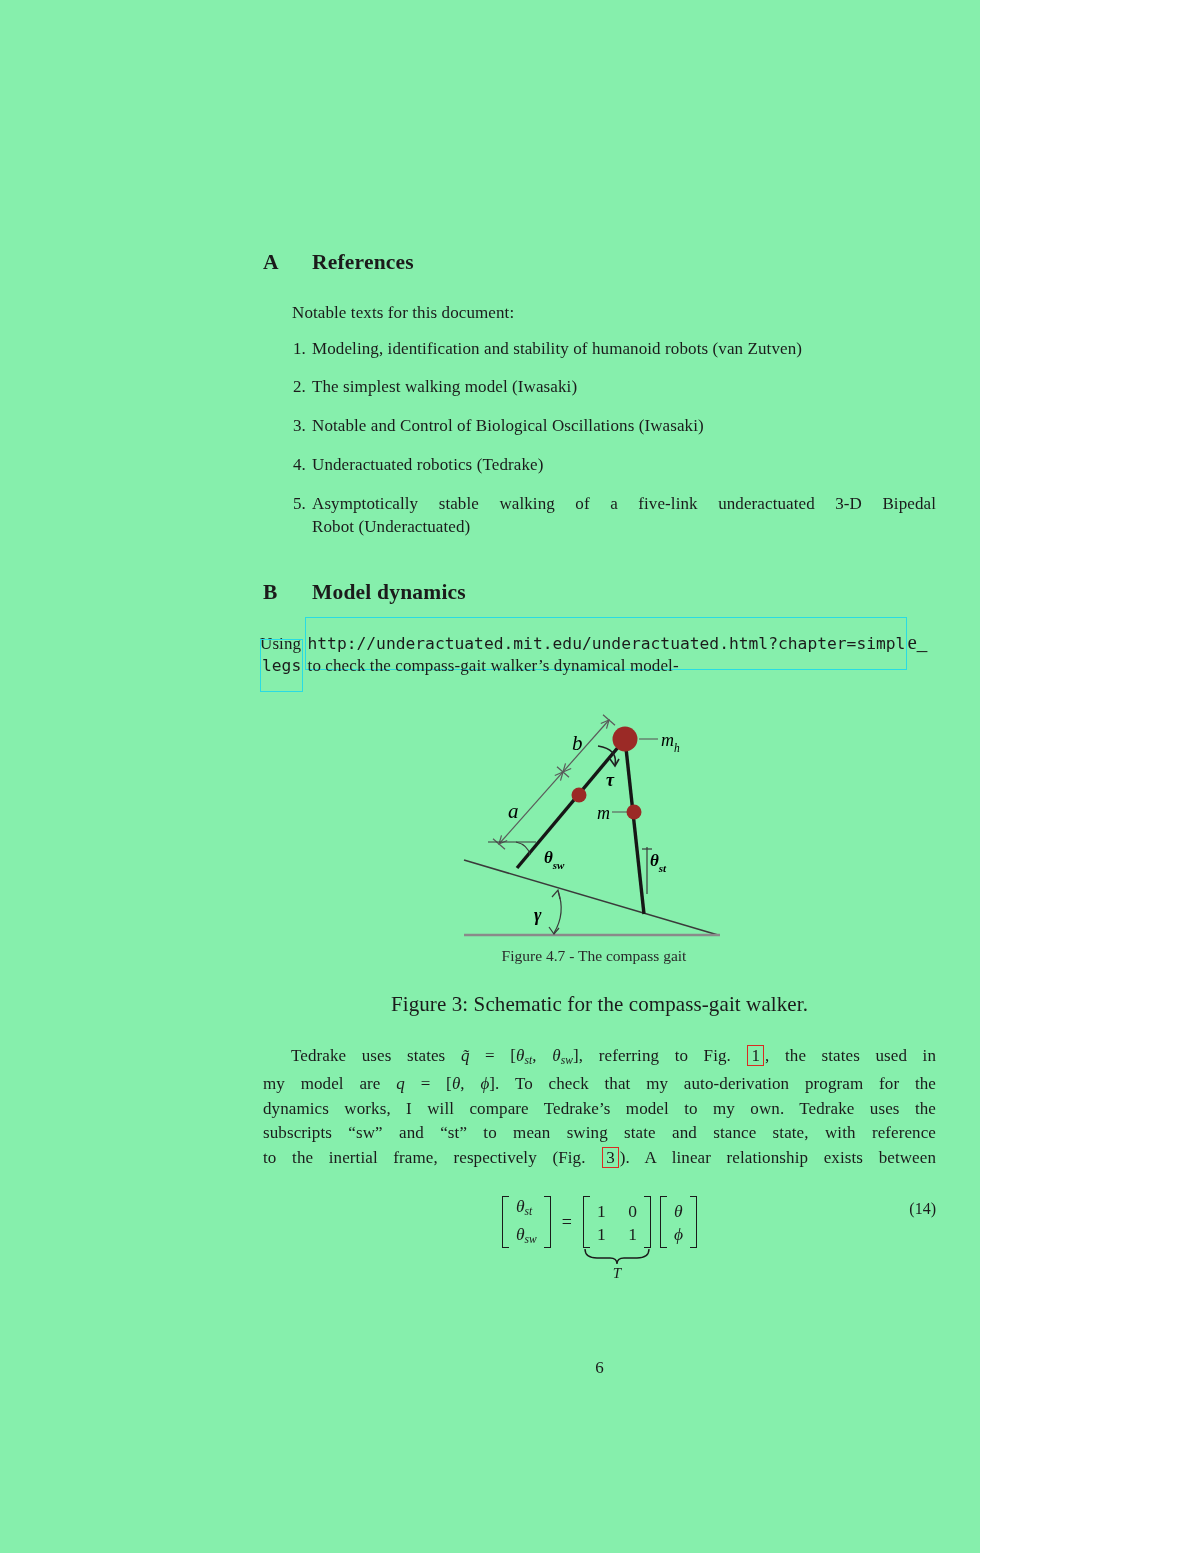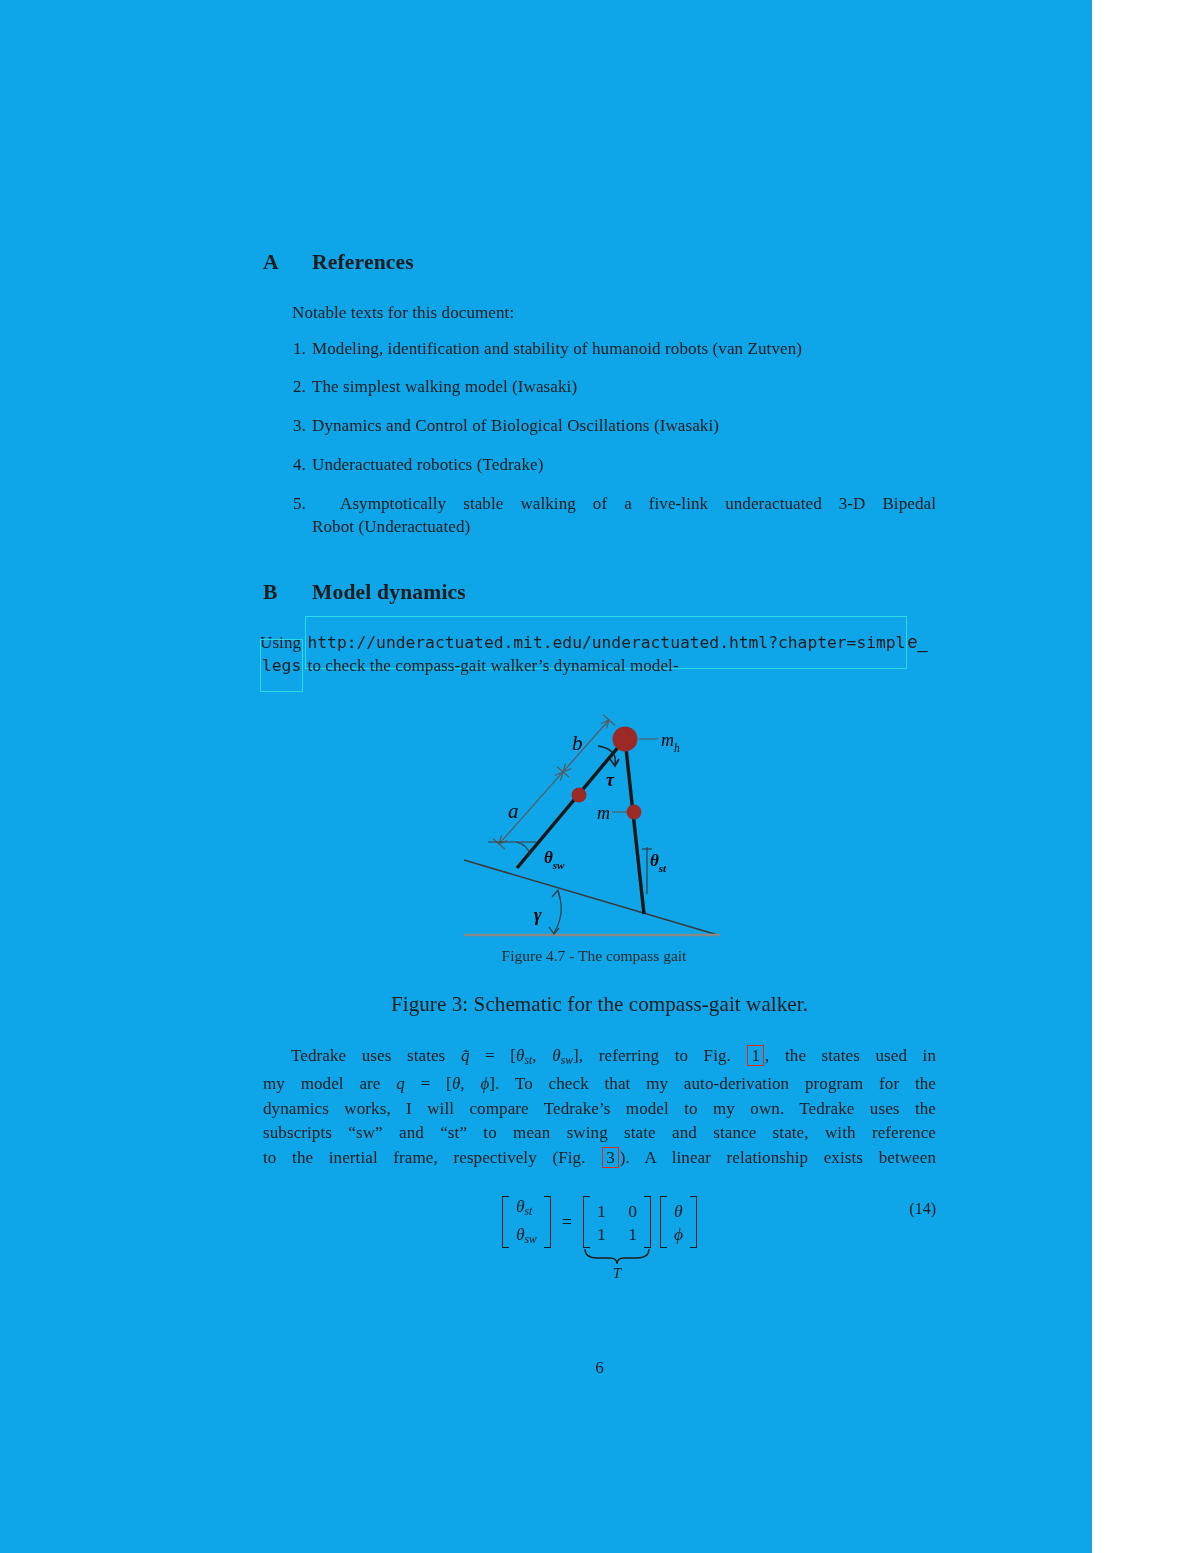--- a/index.html
+++ b/index.html
@@ -1,34 +1,34 @@
 <!DOCTYPE html>
 <html><head>
 <meta charset="utf-8">
 <style>
   html,body{margin:0;padding:0;background:#ffffff;}
-  .page{position:relative;width:1092px;height:1553px;background:#0ea5e9;overflow:hidden;
+  .page{position:relative;width:980px;height:1553px;background:#86efac;overflow:hidden;
         font-family:"Liberation Serif",serif;color:#1b1b1b;}
   .abs{position:absolute;}
   
   .sec{font-size:21.5px;font-weight:bold;letter-spacing:.2px;line-height:28px;}
   .sec .sec-label{display:inline-block;min-width:22px;margin-right:27px;}
   
   .bline{font-size:17px;line-height:24.4px;letter-spacing:.1px;}
   .jline{text-align:justify;text-align-last:justify;}
   .center{text-align:center;}
   
   .li{font-size:17px;line-height:22px;letter-spacing:.1px;display:flex;}
   .li .num{display:inline-block;width:19px;flex:0 0 19px;}
   .li .itext{display:inline-block;}
-  .li .itext-just{flex:1;text-align:justify;text-align-last:justify;margin-left:28px;}
+  .li .itext-just{flex:1;text-align:justify;text-align-last:justify;}
   
   .seg-m{font-style:italic;}
   .seg-sub{font-style:italic;font-size:11.5px;vertical-align:-3px;}
-  .seg-mono{font-family:Liberation Sans, sans-serif;font-size:18px;letter-spacing:0;margin-top:9px;}
+  .seg-mono{font-family:Liberation Serif, serif;font-size:21px;letter-spacing:0;margin-top:9px;}
   .seg-monobox{font-family:"DejaVu Sans Mono","Liberation Mono",monospace;font-size:16.3px;letter-spacing:0;
                border:1.6px solid #29dbe3;padding:16px 1px;}
   .seg-refbox{border:1.2px solid #d92b22;padding:0 3px;margin:0 1px;}
   
   .eq-wrap{width:673px;height:84px;}
   .eq-row{display:flex;justify-content:center;align-items:flex-start;}
   .bmat{display:inline-flex;align-items:stretch;height:52px;}
   .br{width:6px;flex:0 0 6px;}
   .br-l{border-left:1.8px solid #1b1b1b;border-top:1.8px solid #1b1b1b;border-bottom:1.8px solid #1b1b1b;}
   .br-r{border-right:1.8px solid #1b1b1b;border-top:1.8px solid #1b1b1b;border-bottom:1.8px solid #1b1b1b;}
@@ -59,21 +59,21 @@
   <div class="abs li" style="left:293px;top:338px;width:643px;">
     <span class="num">1.</span>
     <span class="itext">Modeling, identification and stability of humanoid robots (van Zutven)</span>
   </div>
   <div class="abs li" style="left:293px;top:376px;width:643px;">
     <span class="num">2.</span>
     <span class="itext">The simplest walking model (Iwasaki)</span>
   </div>
   <div class="abs li" style="left:293px;top:415px;width:643px;">
     <span class="num">3.</span>
-    <span class="itext">Dynamics and Control of Biological Oscillations (Iwasaki)</span>
+    <span class="itext">Notable and Control of Biological Oscillations (Iwasaki)</span>
   </div>
   <div class="abs li" style="left:293px;top:454px;width:643px;">
     <span class="num">4.</span>
     <span class="itext">Underactuated robotics (Tedrake)</span>
   </div>
   <div class="abs li" style="left:293px;top:493px;width:643px;">
     <span class="num">5.</span>
     <span class="itext itext-just">Asymptotically stable walking of a five-link underactuated 3-D Bipedal</span>
   </div>
   <div class="abs bline" style="left:312px;top:515px;">Robot (Underactuated)</div>

